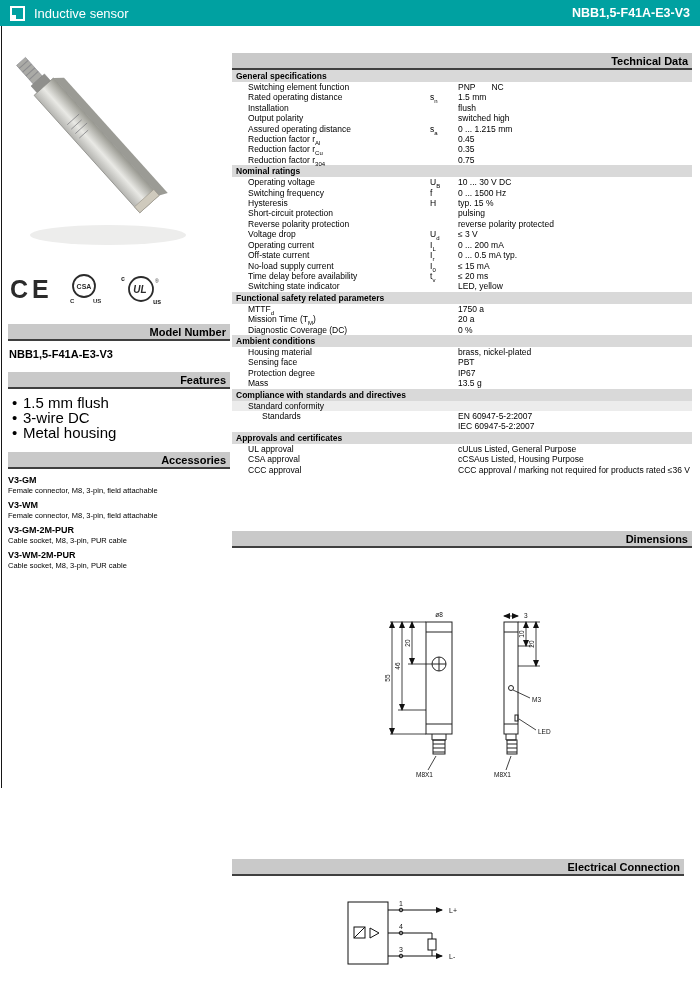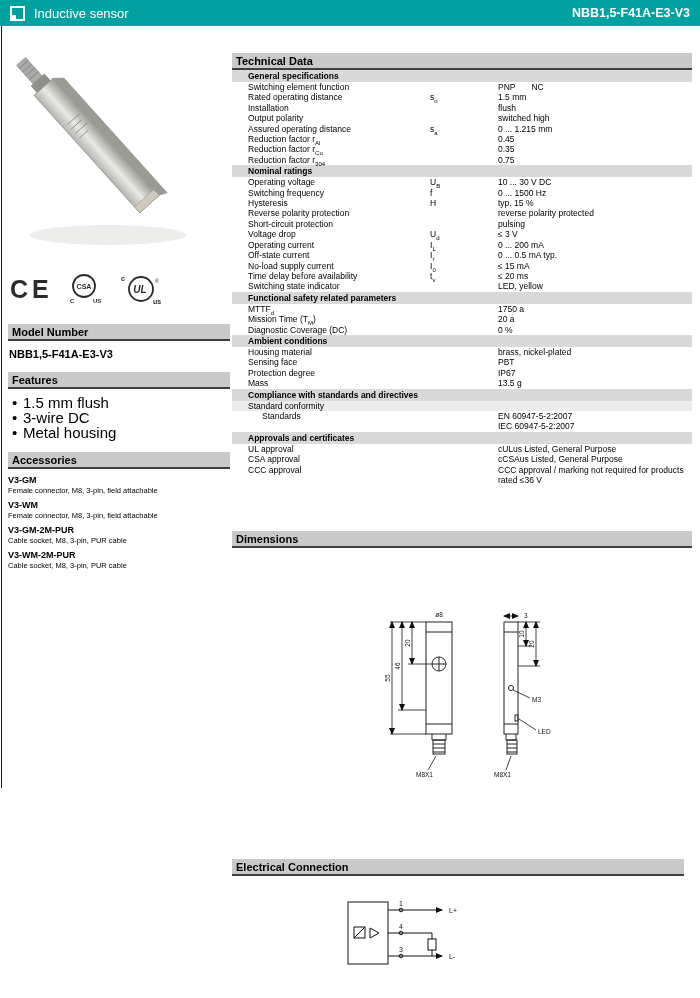--- a/index.html
+++ b/index.html
@@ -12,22 +12,22 @@
   #topbar { position:absolute; top:0; left:0; width:700px; height:26px;
     background:var(--teal,#00a1a1); color:#fff; display:flex; align-items:center; padding:0 10px; }
   #topbar .title { font-weight:normal; font-size:13px; margin-left:9px; }
   #topbar .right { margin-left:auto; font-weight:bold; font-size:12.5px; }
   .pf-icon { width:15px; height:15px; border:2px solid #fff; position:relative; background:transparent; }
   .pf-icon::after { content:""; position:absolute; left:-2px; bottom:-2px; width:6px; height:6px; background:#fff; }
   
   #left-rule { position:absolute; left:1px; top:26px; width:1px; height:762px; background:#161616; }
   
   .bar { background:var(--bar,#c9c9c9); border-bottom:2px solid var(--barborder,#3f3f3f);
-    font-weight:bold; font-size:11px; padding:2px 4px 1px; }
-  .subbar { background:var(--subbar,#d9d9d9); font-weight:bold; font-size:8.5px; padding:1px 16px; }
+    font-weight:bold; font-size:11px; padding:2px 4px 1px;text-align:right; }
+  .subbar { background:var(--subbar,#d9d9d9); font-weight:bold; font-size:8.5px; padding:1px 4px; }
   
   #left-col { position:absolute; left:8px; top:30px; width:222px; }
   #photo-wrap { width:214px; height:232px; position:relative; }
   #cert-row { display:flex; align-items:center; gap:14px; height:46px; margin:4px 0 12px 2px; }
   #ce-mark { font-size:25px; font-weight:bold; letter-spacing:4px; color:#2b2b2b; }
   .sidebar-section { margin-bottom:12px; }
   #model-number-value { font-weight:bold; font-size:11px; margin:7px 0 10px 1px; }
   #features-list { list-style:none; margin:6px 0 8px 4px; }
   #features-list li { font-size:15px; font-weight:normal; line-height:15px; padding-left:11px; position:relative; }
   #features-list li::before { content:"•"; position:absolute; left:0; top:0; }
@@ -35,21 +35,21 @@
   .acc-item { margin-bottom:5px; }
   .acc-name { font-weight:bold; font-size:9px; line-height:11px; }
   .acc-desc { font-size:7.5px; line-height:9px; }
   
   #right-col { position:absolute; left:232px; top:53px; width:460px; }
   .td-section { margin:0; }
   .td-row { display:flex; font-size:8.5px; line-height:10.4px; }
   .td-row.subrow { background:#ececec; }
   .td-label { width:198px; padding-left:16px; flex:none; }
   .td-symbol { width:28px; flex:none; }
-  .td-value { flex:1;margin-left:40px; }
+  .td-value { flex:1; }
   .val-second:not(:empty) { margin-left:16px; }
   sub { font-size:6px; line-height:0; }
   
   #dims-bar { position:absolute; left:232px; top:531px; width:460px; }
   #dims-figure { position:absolute; left:372px; top:608px; }
   #elec-bar { position:absolute; left:232px; top:859px; width:452px; }
   #elec-figure { position:absolute; left:342px; top:890px; }
   svg text { font-family:"Liberation Sans", sans-serif; }
 </style>
 </head>
@@ -264,33 +264,33 @@
   <div class="td-row">
     <div class="td-label"><span class="lbl-main">Hysteresis</span><sub class="lbl-sub"></sub><span class="lbl-post"></span></div>
     <div class="td-symbol"><span class="sym-main">H</span><sub class="sym-sub"></sub></div>
     <div class="td-value">
       <div><span class="val-main">typ. 15 %</span><span class="val-second"></span></div>
 
     </div>
   </div>
 
   <div class="td-row">
+    <div class="td-label"><span class="lbl-main">Short-circuit protection</span><sub class="lbl-sub"></sub><span class="lbl-post"></span></div>
+    <div class="td-symbol"><span class="sym-main"></span><sub class="sym-sub"></sub></div>
+    <div class="td-value">
+      <div><span class="val-main">pulsing</span><span class="val-second"></span></div>
+
+    </div>
+  </div>
+
+  <div class="td-row">
     <div class="td-label"><span class="lbl-main">Reverse polarity protection</span><sub class="lbl-sub"></sub><span class="lbl-post"></span></div>
     <div class="td-symbol"><span class="sym-main"></span><sub class="sym-sub"></sub></div>
     <div class="td-value">
       <div><span class="val-main">reverse polarity protected</span><span class="val-second"></span></div>
-
-    </div>
-  </div>
-
-  <div class="td-row">
-    <div class="td-label"><span class="lbl-main">Short-circuit protection</span><sub class="lbl-sub"></sub><span class="lbl-post"></span></div>
-    <div class="td-symbol"><span class="sym-main"></span><sub class="sym-sub"></sub></div>
-    <div class="td-value">
-      <div><span class="val-main">pulsing</span><span class="val-second"></span></div>
 
     </div>
   </div>
 
   <div class="td-row">
     <div class="td-label"><span class="lbl-main">Voltage drop</span><sub class="lbl-sub"></sub><span class="lbl-post"></span></div>
     <div class="td-symbol"><span class="sym-main">U</span><sub class="sym-sub">d</sub></div>
     <div class="td-value">
       <div><span class="val-main">≤ 3 V</span><span class="val-second"></span></div>
 
@@ -453,21 +453,21 @@
     <div class="td-value">
       <div><span class="val-main">cULus Listed, General Purpose</span><span class="val-second"></span></div>
 
     </div>
   </div>
 
   <div class="td-row">
     <div class="td-label"><span class="lbl-main">CSA approval</span><sub class="lbl-sub"></sub><span class="lbl-post"></span></div>
     <div class="td-symbol"><span class="sym-main"></span><sub class="sym-sub"></sub></div>
     <div class="td-value">
-      <div><span class="val-main">cCSAus Listed, General Purpose</span><span class="val-second"></span></div>
+      <div><span class="val-main">cCSAus Listed, Housing Purpose</span><span class="val-second"></span></div>
 
     </div>
   </div>
 
   <div class="td-row">
     <div class="td-label"><span class="lbl-main">CCC approval</span><sub class="lbl-sub"></sub><span class="lbl-post"></span></div>
     <div class="td-symbol"><span class="sym-main"></span><sub class="sym-sub"></sub></div>
     <div class="td-value">
       <div><span class="val-main">CCC approval / marking not required for products rated ≤36 V</span><span class="val-second"></span></div>
 

